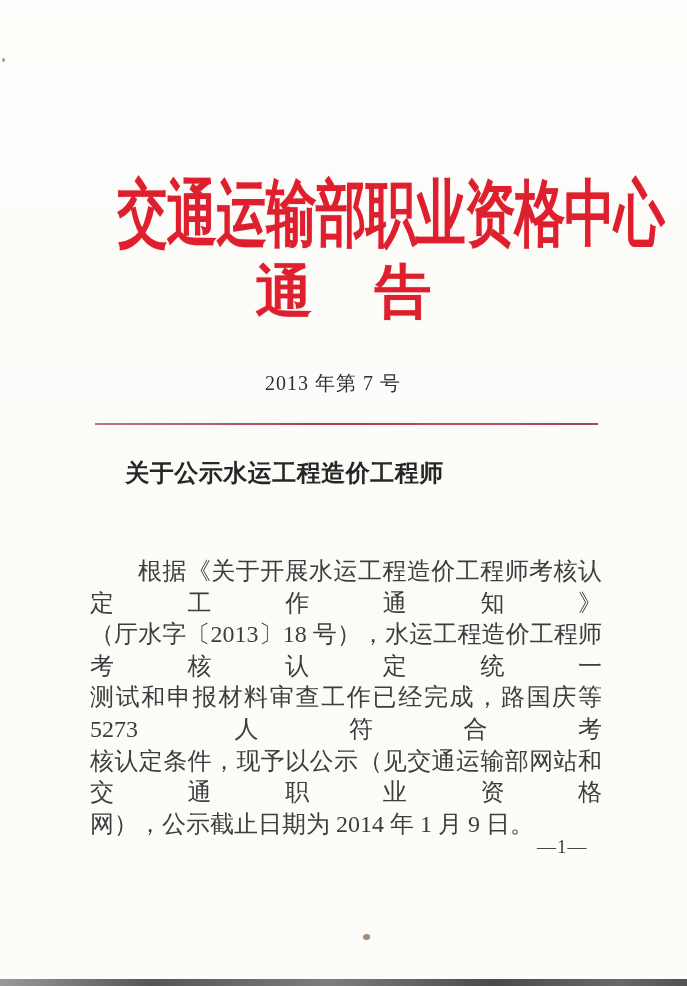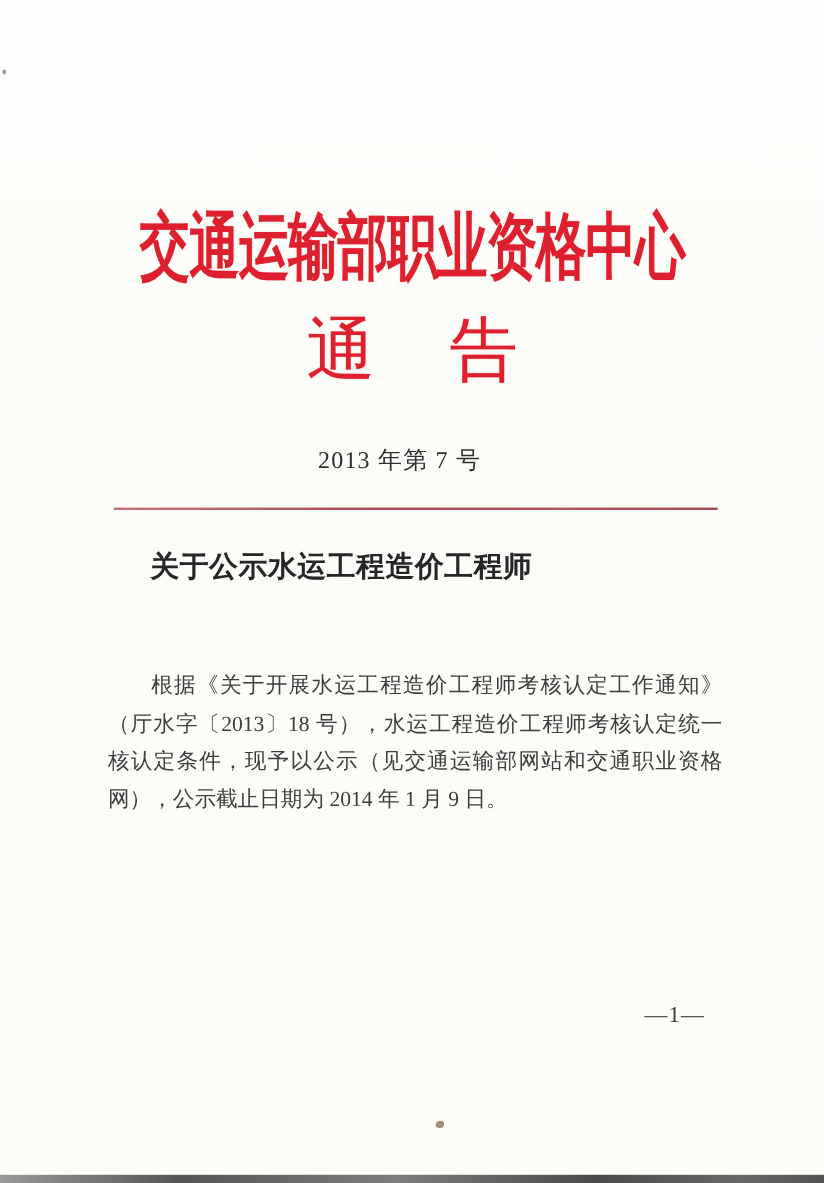--- a/index.html
+++ b/index.html
@@ -10,54 +10,54 @@
     font-family: "Liberation Serif", "DejaVu Serif", serif;
     overflow: hidden;
   }
   
   .paper-tint {
     position: absolute; inset: 0;
     background: linear-gradient(180deg, #fdfdfb 0%, #fbfbf8 60%, #fcfcf9 100%);
   }
   .org-title {
     position: absolute; top: 166px; left: 0; width: 687px;
-    text-align: center; font-size: 60px; font-weight: bold;
+    text-align: center; font-size: 72px; font-weight: bold;
     color: #de1f2d; white-space: nowrap;
     text-shadow: 0 0 1px rgba(222,31,45,0.55);
   }
   .org-title .squeeze {
     display: inline-block;
     transform: scaleX(0.70);
     transform-origin: 50% 50%;
     letter-spacing: -1px;
   }
   .doc-type {
     position: absolute; top: 254px; left: 0; width: 687px;
-    text-align: center; font-size: 57px; font-weight: normal;
+    text-align: center; font-size: 57px; font-weight: bold;
     color: #de1f2d;
     text-shadow: 0 0 1px rgba(222,31,45,0.5);
   }
   .dt-gap { display: inline-block; width: 62px; }
   .doc-number {
     position: absolute; top: 370px; left: 0; width: 666px;
     text-align: center; font-size: 20px; color: #2f2f2f;
     letter-spacing: 1px;
   }
   .red-rule {
     position: absolute; top: 423px; left: 95px; width: 503px; height: 2px;
     background: linear-gradient(90deg, #c4737c, #a84751 45%, #b5525c 75%, #a24a55);
   }
   .notice-title {
     position: absolute; top: 457px; left: 0; width: 569px;
     text-align: center; font-size: 24px; font-weight: bold;
     color: #262626; line-height: 33px; letter-spacing: 0.5px;
   }
   .body-text {
     position: absolute; top: 556px; left: 90px; width: 512px;
-    font-size: 18px; color: #3d3d3d; line-height: 31.6px;
+    font-size: 24px; color: #3d3d3d; line-height: 31.6px;
   }
   .body-line {
     text-align: justify;
     text-align-last: justify;
   }
   .body-line.first { text-indent: 2em; }
   .body-line.lastline { text-align-last: left; }
   .page-number {
     position: absolute; top: 836px; left: 537px;
     font-size: 19px; color: #3d3d3d; letter-spacing: 1px;
@@ -94,20 +94,21 @@
 
 <div class="red-rule"></div>
 
 <div class="notice-title">
   <div>关于公示水运工程造价工程师</div>
 </div>
 
 <div class="body-text">
   <div class="body-line first">根据《关于开展水运工程造价工程师考核认定工作通知》</div>
   <div class="body-line">（厅水字〔2013〕18 号），水运工程造价工程师考核认定统一</div>
+  <div class="body-line">测试和申报材料审查工作已经完成，路国庆等 5273 人符合考</div>
   <div class="body-line">核认定条件，现予以公示（见交通运输部网站和交通职业资格</div>
   <div class="body-line lastline">网），公示截止日期为 2014 年 1 月 9 日。</div>
 </div>
 
 <div class="page-number">—1—</div>
 
 <div class="speck-brown"></div>
 <div class="speck-gray"></div>
 <div class="bottom-strip"></div>
 

